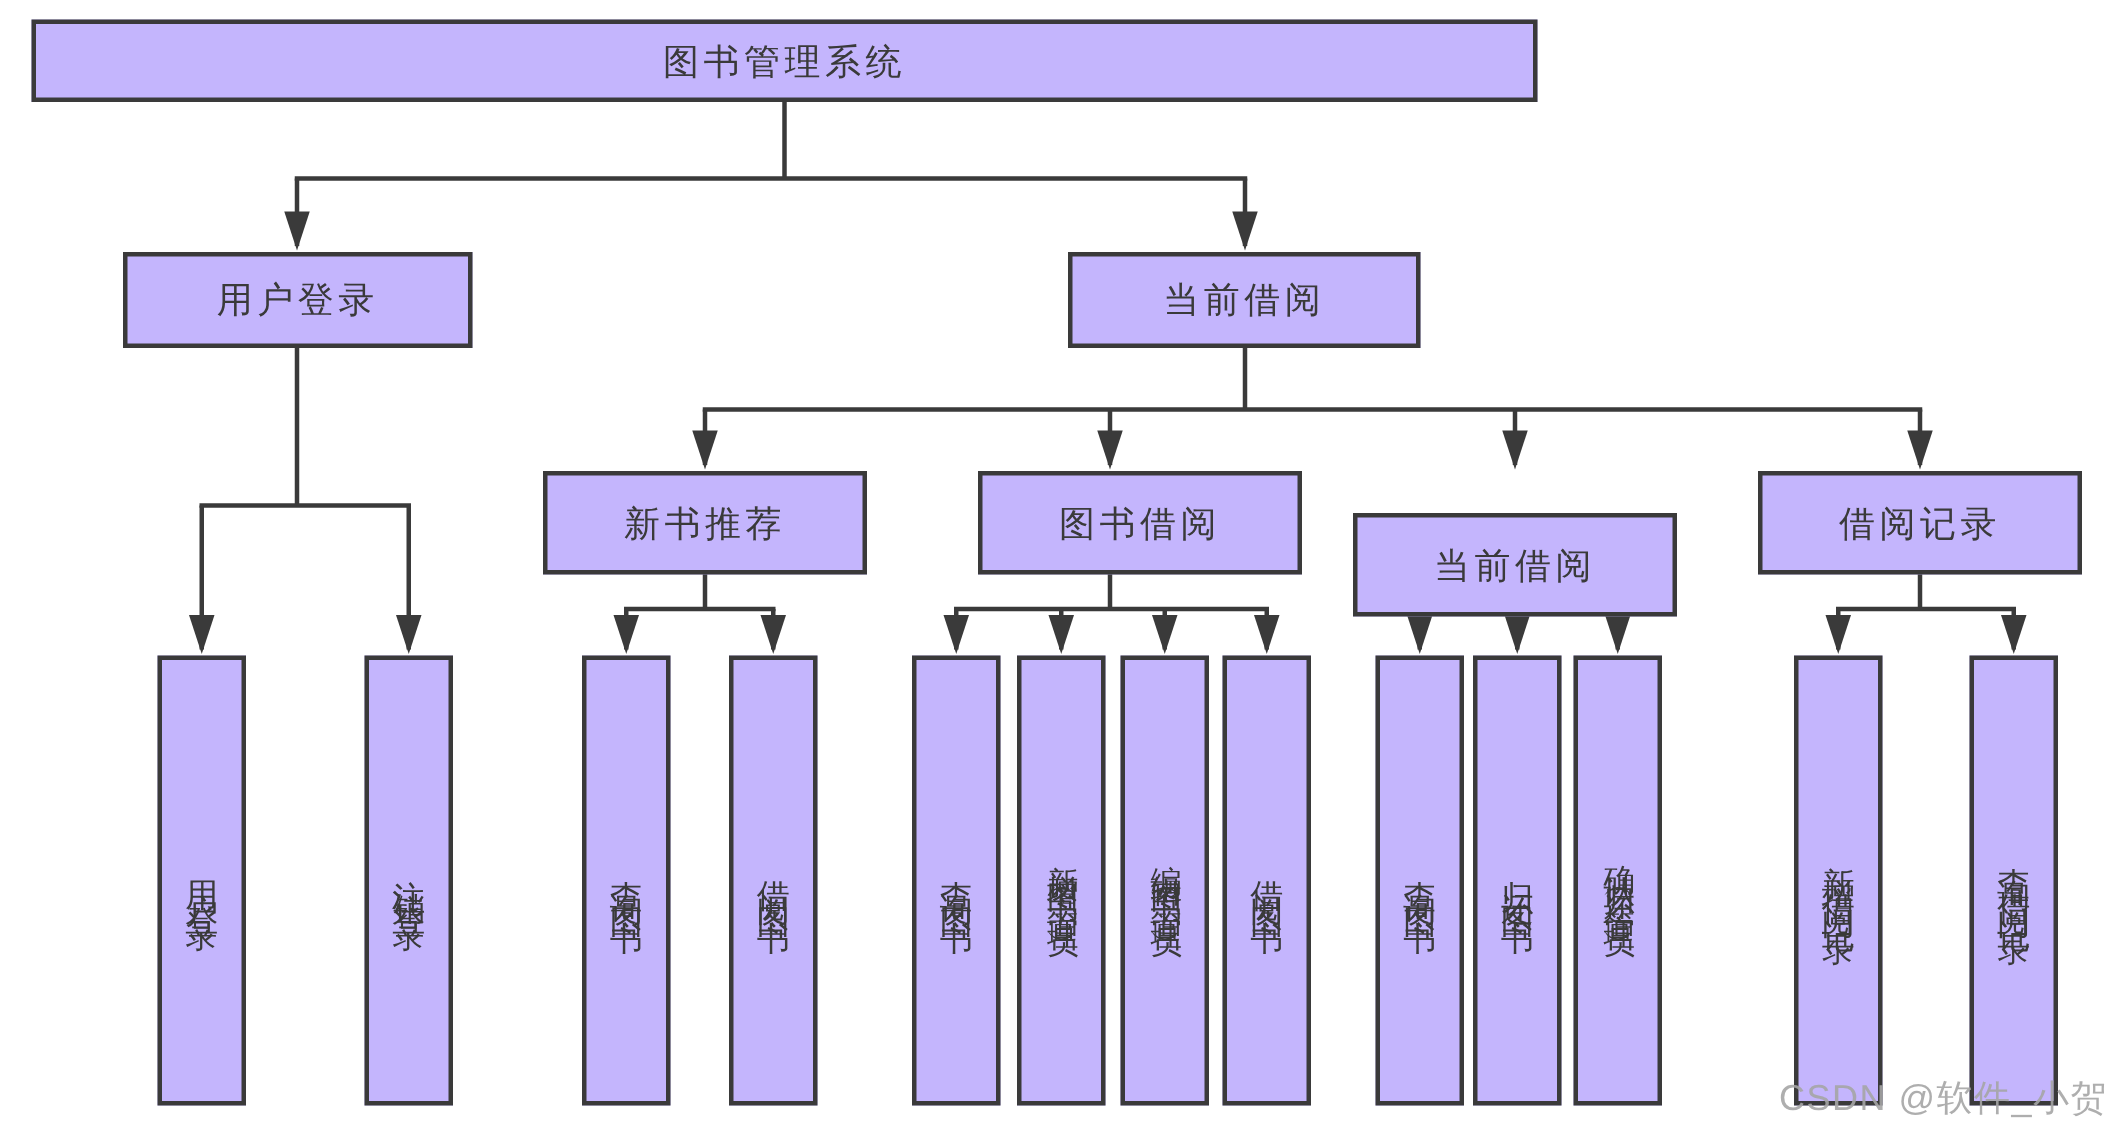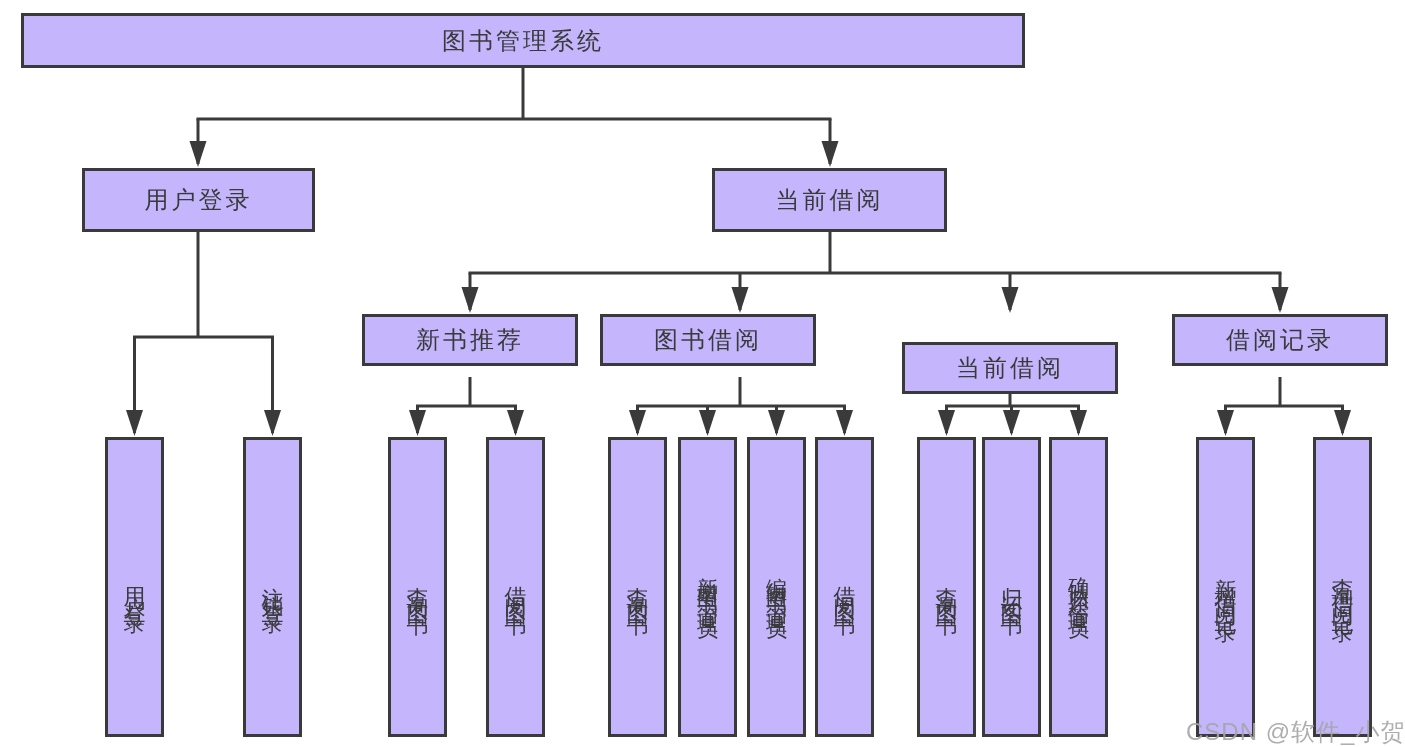--- a/index.html
+++ b/index.html
@@ -46,23 +46,23 @@
     width: 59px;
     height: 300px;
   }
   .vbox.long {
     font-size: 21px;
     letter-spacing: 6px;
   }
   .root  { left: 21px;  top: 13px;  width: 1004px; height: 55px; }
   .l2a   { left: 82px;  top: 168px; width: 233px;  height: 64px; }
   .l2b   { left: 712px; top: 168px; width: 235px;  height: 64px; }
-  .l3    { top: 314px; width: 216px; height: 52px; }
+  .l3    { top: 314px; width: 216px; height: 69px; }
   .l3a   { left: 362px; }
-  .l3b   { left: 600px; }
+  .l3b   { left: 652px; }
   .l3c   { left: 902px; margin-top: 28px; }
   .l3d   { left: 1172px; }
   .v01 { left: 105px; }
   .v02 { left: 243px; }
   .v03 { left: 388px; }
   .v04 { left: 486px; }
   .v05 { left: 608px; }
   .v06 { left: 678px; }
   .v07 { left: 747px; }
   .v08 { left: 815px; }

